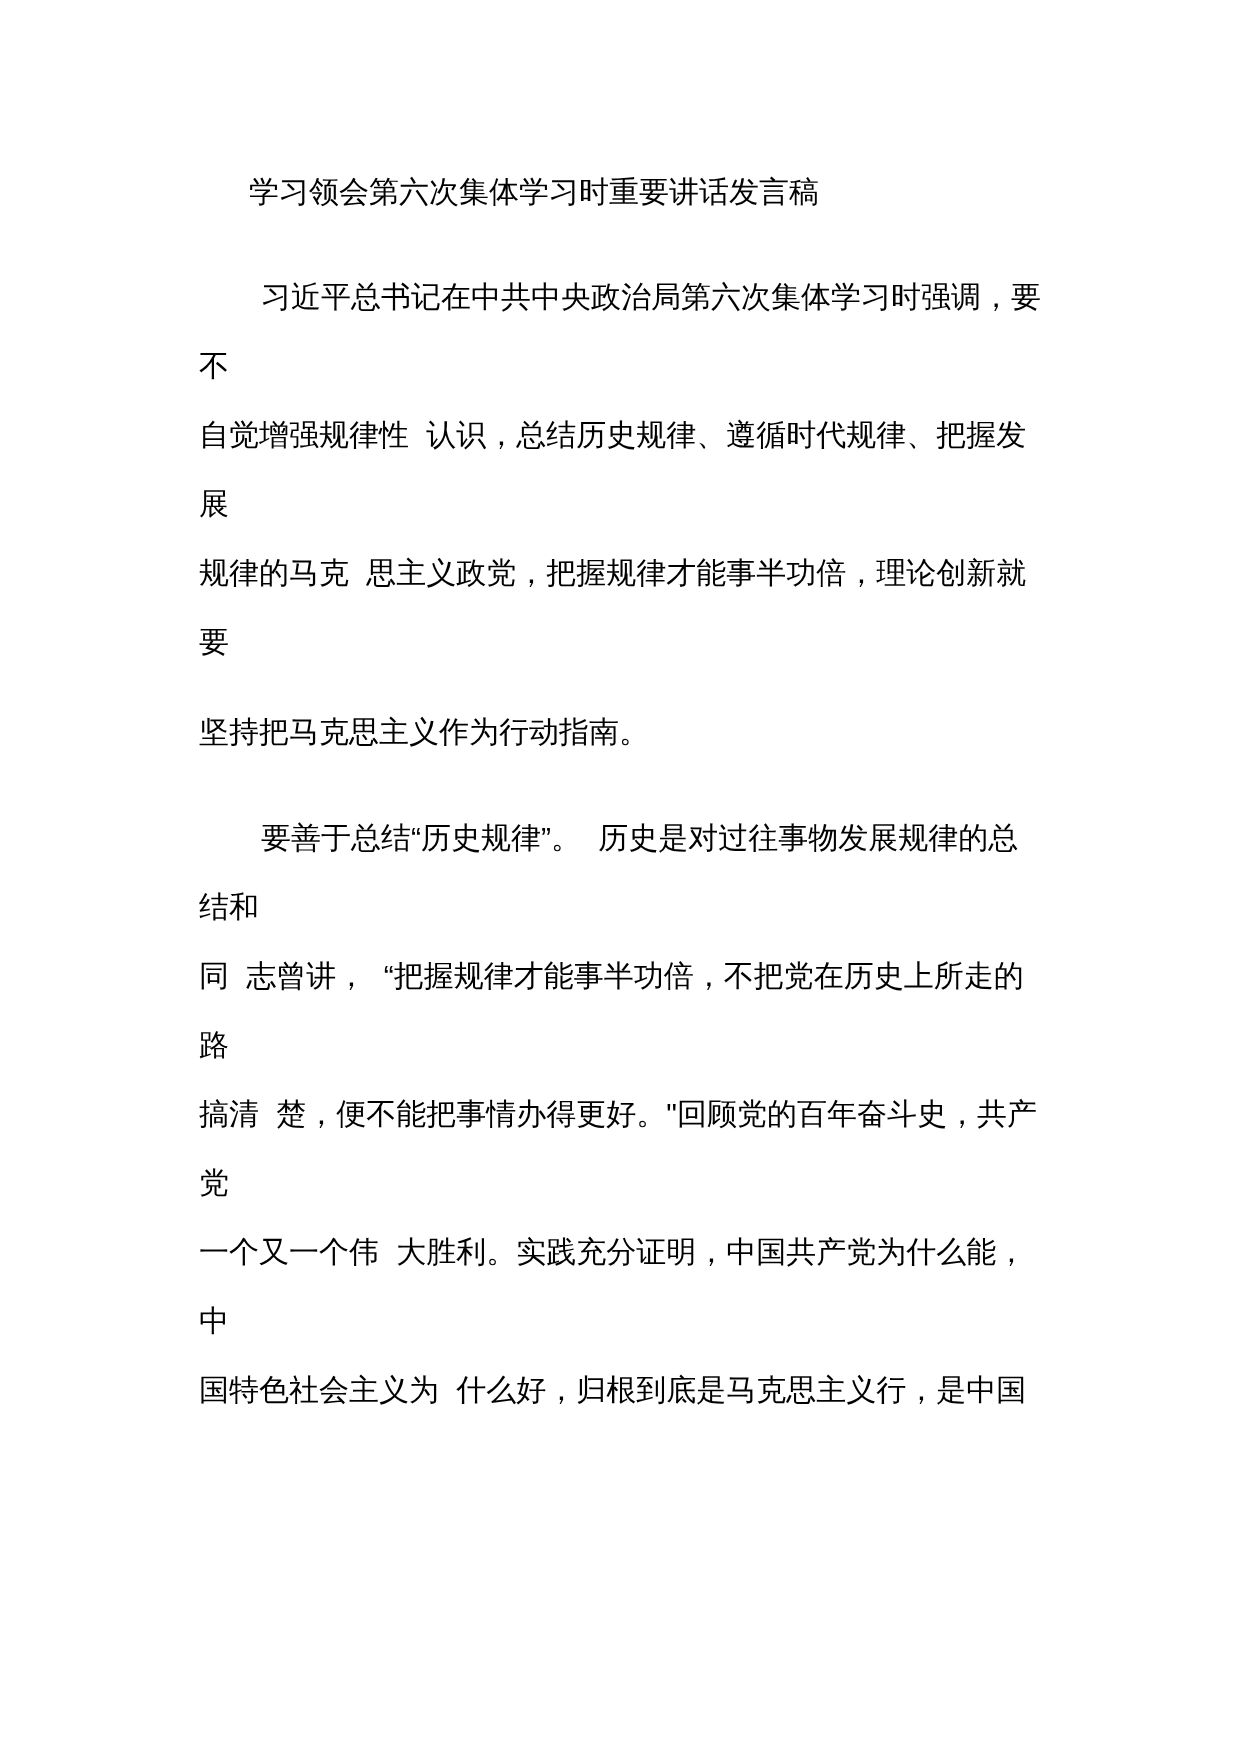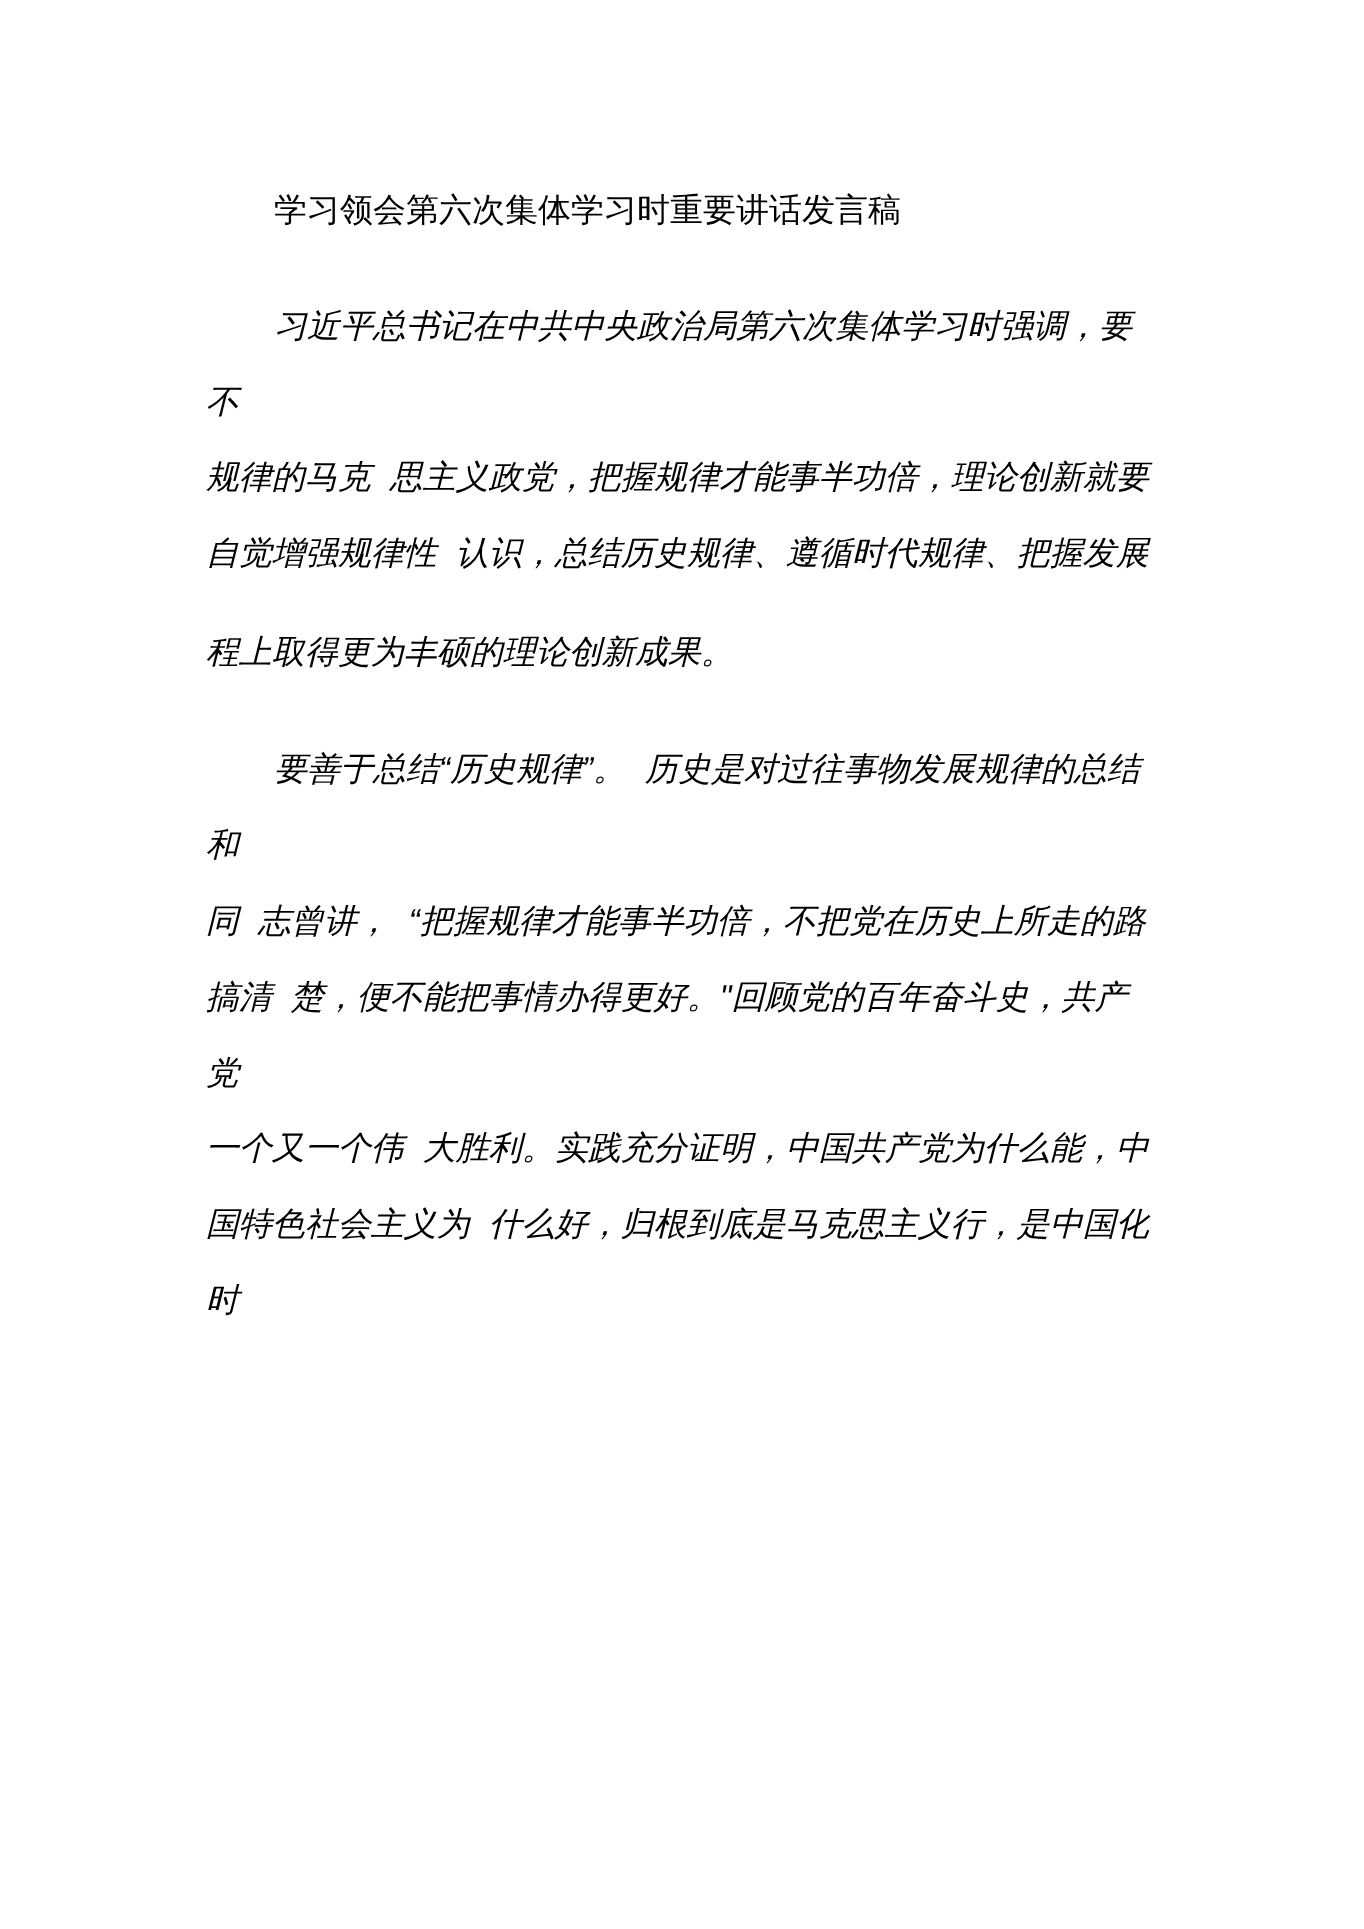--- a/index.html
+++ b/index.html
@@ -27,23 +27,22 @@
   .title {
     margin: 0;
     padding: 0;
     font-weight: normal;
     font-size: 30px;
     line-height: 69px;
     text-indent: 62px;
     white-space: pre-wrap;
   }
   .para {
-    margin: 0;
+    margin: 12px;
     padding: 0;
-    font-style: italic;
   }
   .para-body-1   { margin-top: 36px; }
   .para-single-1 { margin-top: 21px; }
   .para-body-2   { margin-top: 37px; }
   .line {
     white-space: pre-wrap;
   }
   .indent-first .line:first-child {
     text-indent: 62px;
   }
@@ -51,26 +50,26 @@
 </head>
 <body>
 
 <div class="page">
   <div class="content">
 
     <p class="title">学习领会第六次集体学习时重要讲话发言稿</p>
 
     <div class="para para-body-1 indent-first">
       <div class="line">习近平总书记在中共中央政治局第六次集体学习时强调，要不</div>
+      <div class="line">自觉增强规律性 认识，总结历史规律、遵循时代规律、把握发展</div>
       <div class="line">规律的马克 思主义政党，把握规律才能事半功倍，理论创新就要</div>
-      <div class="line">自觉增强规律性 认识，总结历史规律、遵循时代规律、把握发展</div>
     </div>
 
     <div class="para para-single-1">
-      <div class="line">程上取得更为丰硕的理论创新成果。</div>
+      <div class="line">坚持把马克思主义作为行动指南。</div>
     </div>
 
     <div class="para para-body-2 indent-first">
       <div class="line">要善于总结“历史规律”。 历史是对过往事物发展规律的总结和</div>
       <div class="line">同 志曾讲， “把握规律才能事半功倍，不把党在历史上所走的路</div>
       <div class="line">搞清 楚，便不能把事情办得更好。"回顾党的百年奋斗史，共产党</div>
       <div class="line">一个又一个伟 大胜利。实践充分证明，中国共产党为什么能，中</div>
       <div class="line">国特色社会主义为 什么好，归根到底是马克思主义行，是中国化时</div>
 
     </div>

